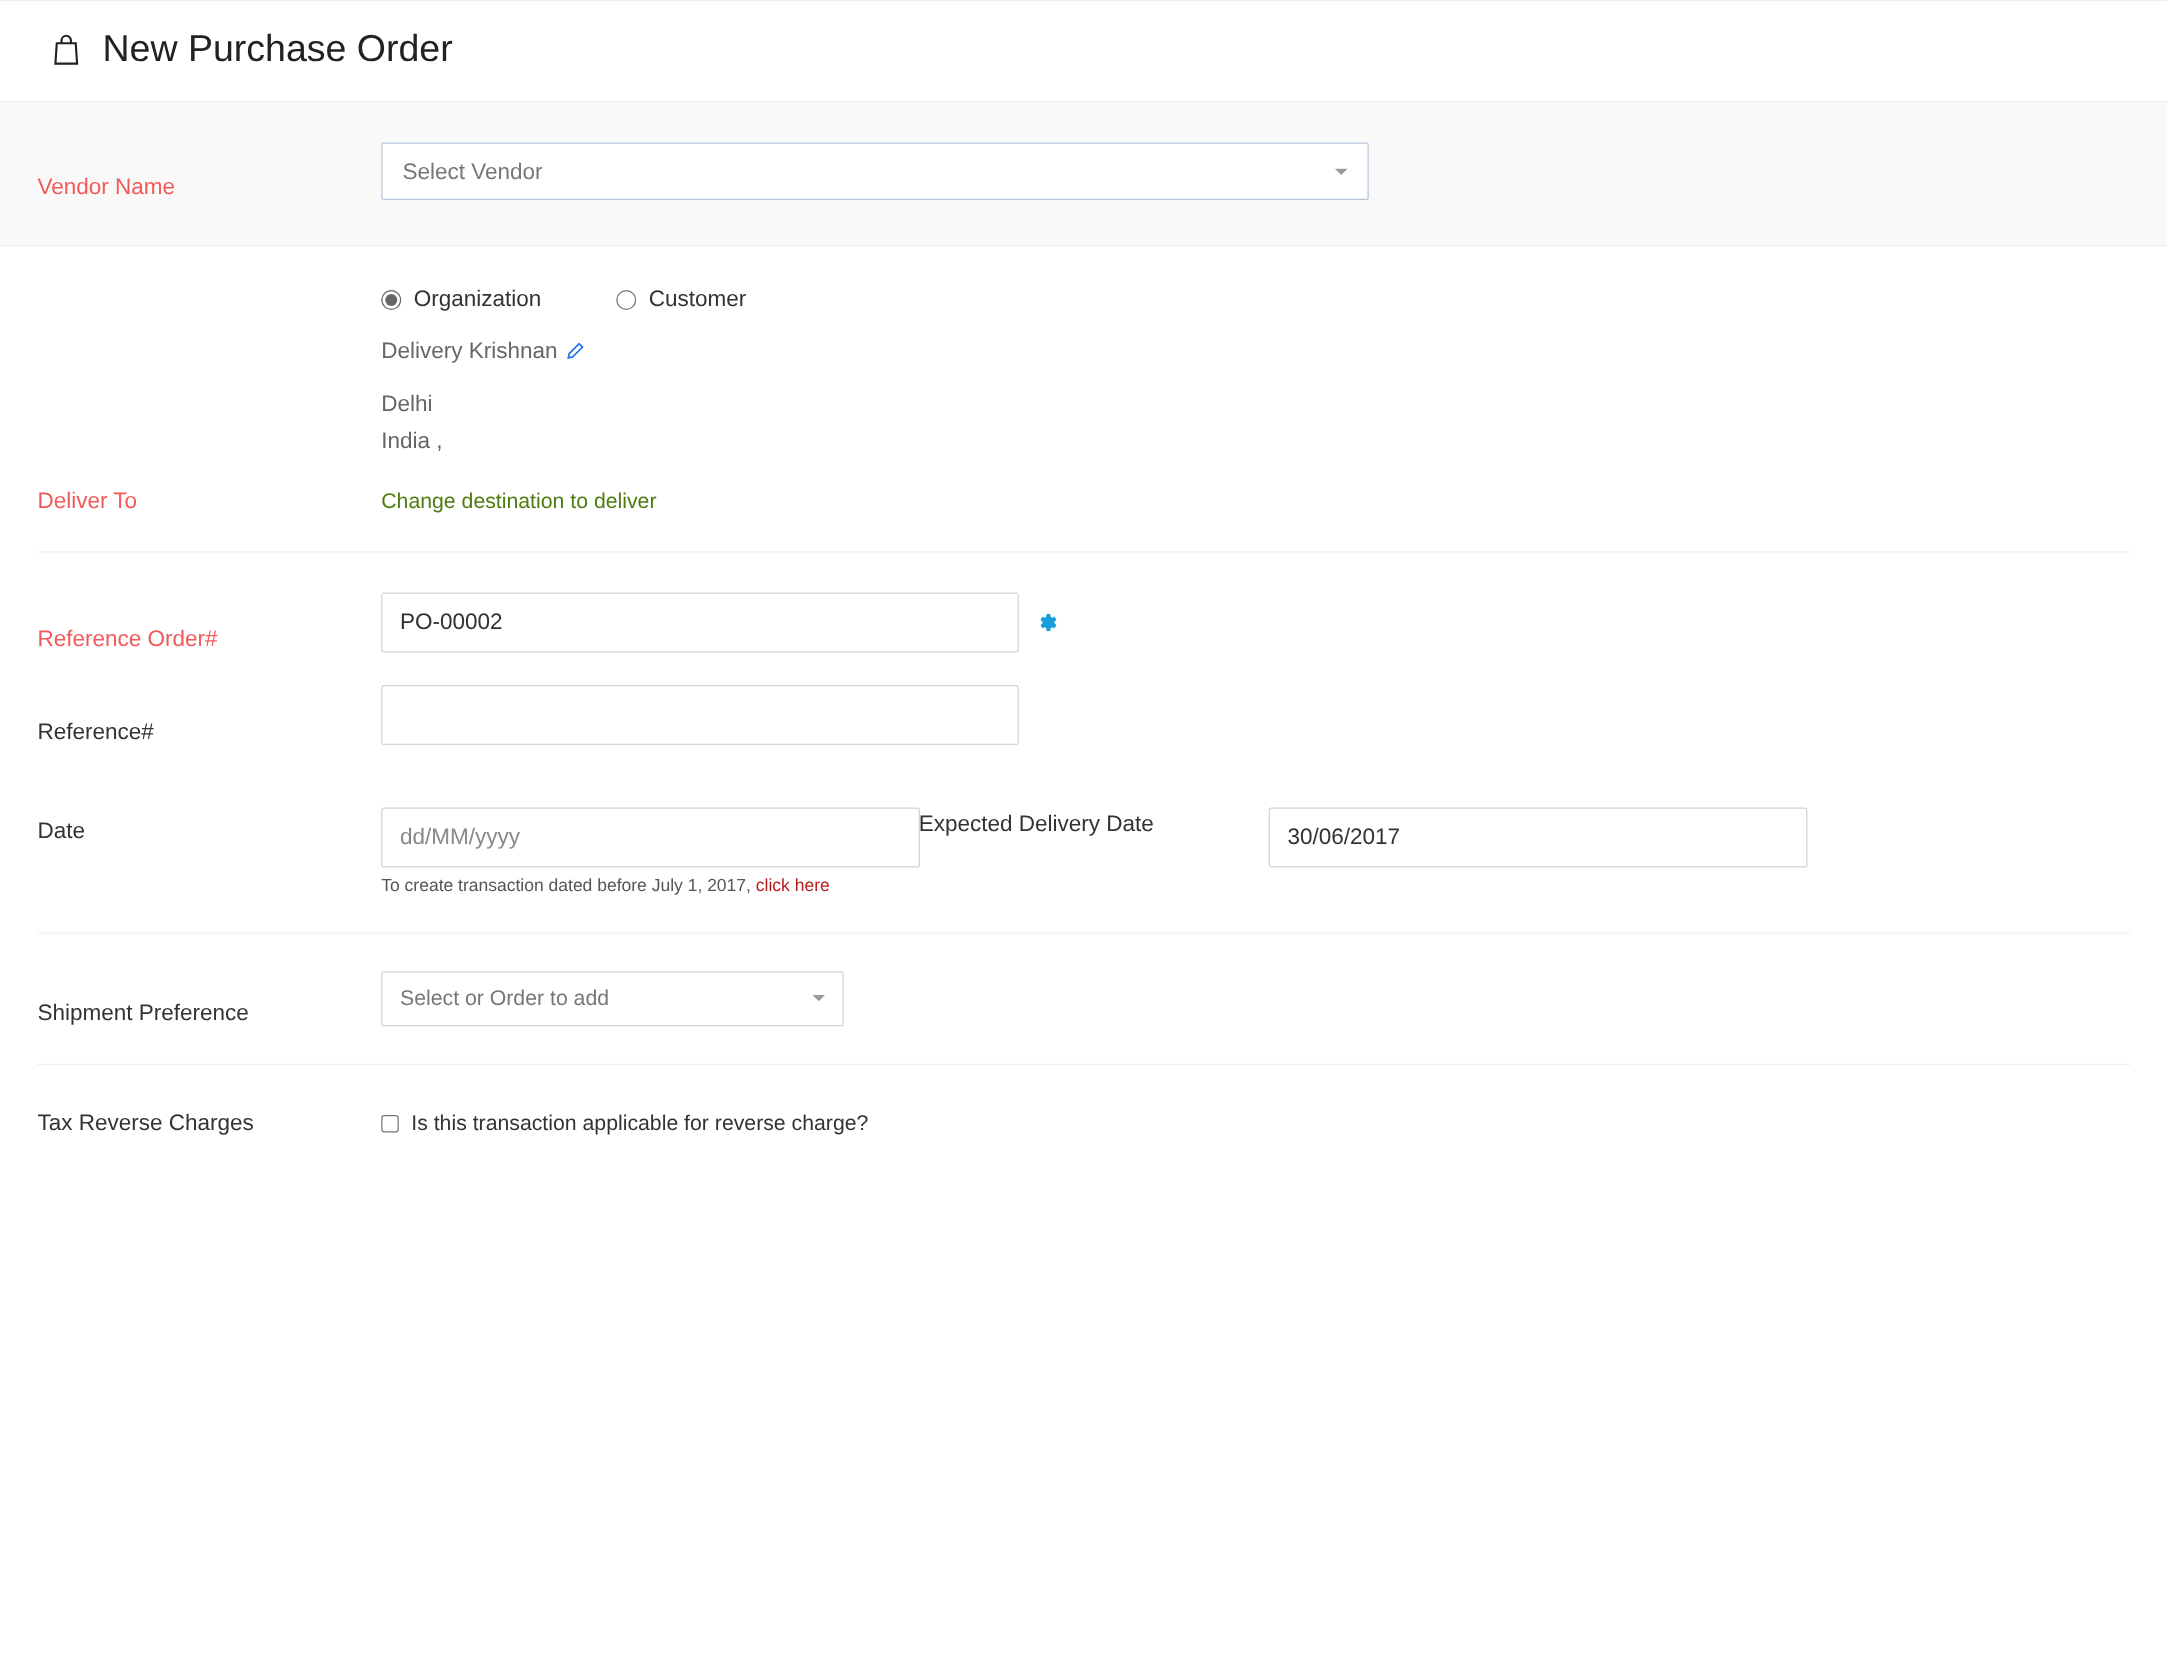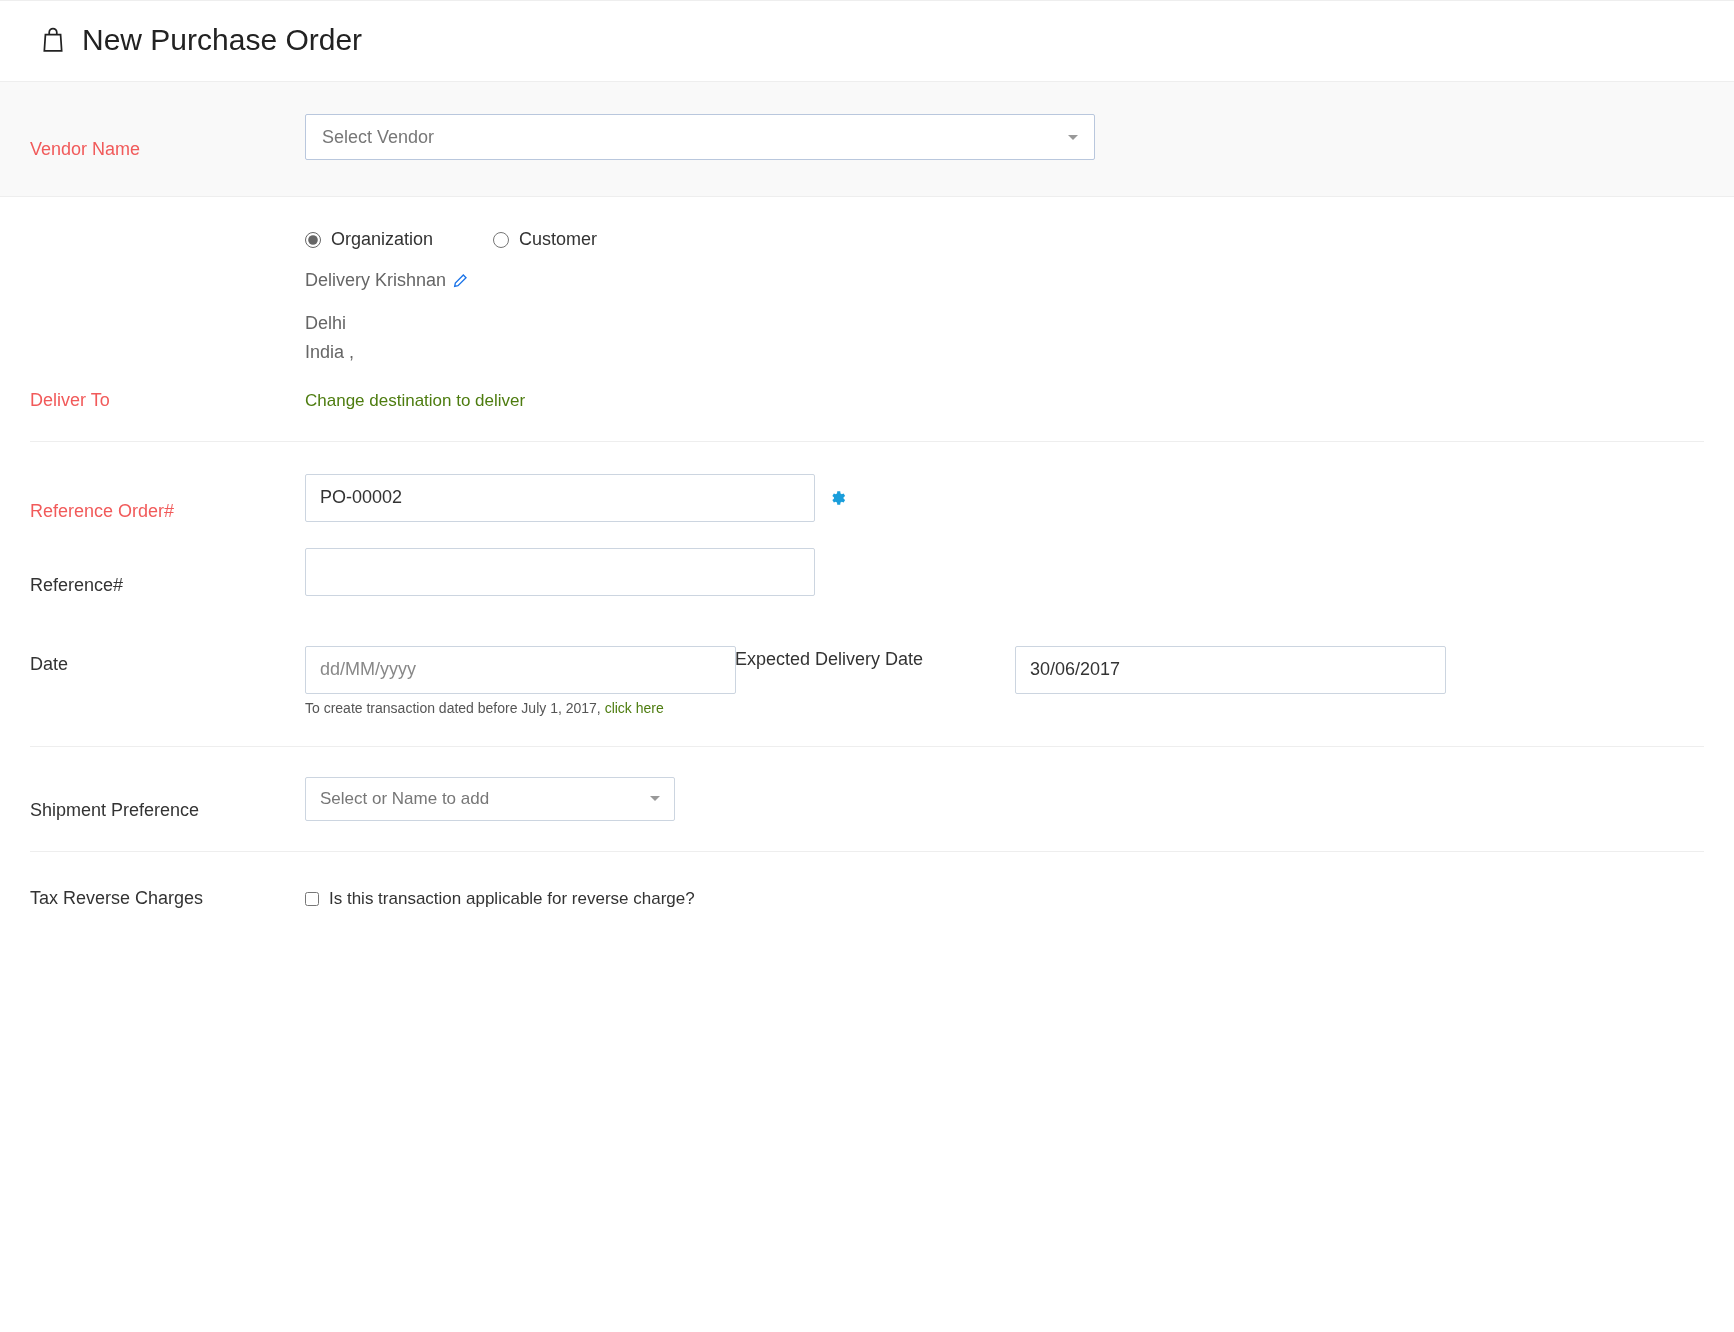--- a/index.html
+++ b/index.html
@@ -98,21 +98,21 @@
   background: #fff;
   padding: 0 14px;
   font-size: 18px;
   color: #333;
   border-radius: 2px;
 }
 .text-input.short { width: 431px; }
 .text-input::placeholder { color: #888; }
 .gear-icon { width: 18px; height: 18px; cursor: pointer; }
 .hint { font-size: 14px; color: #555; margin-top: 6px; max-width: 365px; }
-.hint .link { color: #4d7c0f; cursor: pointer; }
+.hint .link { color: #b91c1c; cursor: pointer; }
 
 .section-shipment { padding: 30px 30px; }
 .section-taxrev { padding: 28px 30px 30px; }
 .checkbox-row { display: flex; align-items: center; gap: 10px; }
 input[type="checkbox"] { width: 14px; height: 14px; }
 .checkbox-label { font-size: 17px; color: #333; }
 </style>
 </head>
 <body>
 
@@ -202,21 +202,21 @@
     </div>
   </div>
 
   <hr class="divider">
 
   <div class="section-shipment">
     <div class="field-row">
       <div class="label-col">Shipment Preference</div>
       <div class="input-col">
         <div class="select-sm">
-          <span>Select or Name to add</span>
+          <span>Select or Order to add</span>
           <span class="chevron-down"></span>
         </div>
       </div>
     </div>
   </div>
 
   <hr class="divider">
 
   <div class="section-taxrev">
     <div class="field-row">

